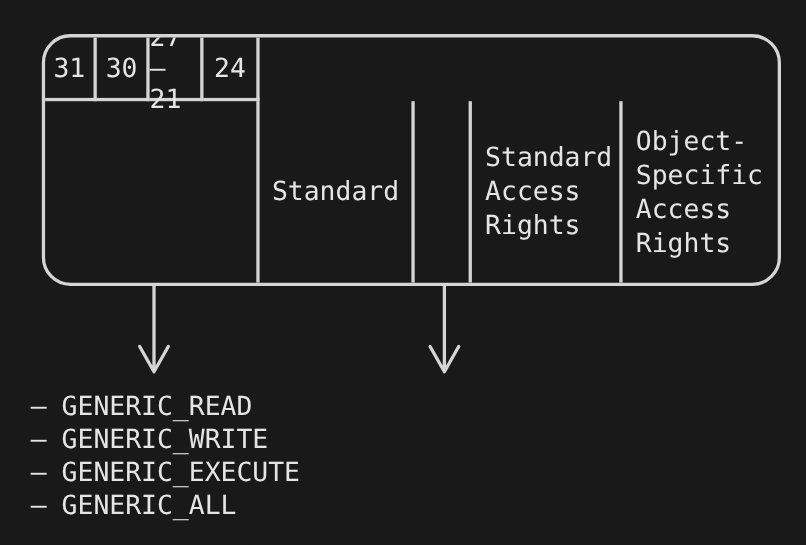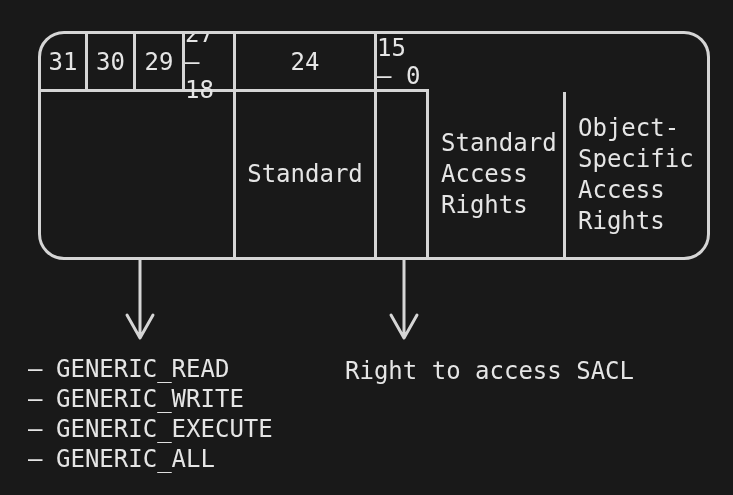--- a/index.html
+++ b/index.html
@@ -92,24 +92,22 @@
 </style>
 </head>
 <body>
 
 <div class="stage">
 
   <div class="bitfield">
 
     <div class="cell hcell rborder">31</div>
     <div class="cell hcell rborder">30</div>
-    <div class="cell hcell rborder">29</div>
-    <div class="cell hcell rborder">27 – 18</div>
+    <div class="cell hcell rborder">27 – 21</div>
     <div class="cell hcell rborder">24</div>
-    <div class="cell hcell">15 – 0</div>
 
     <div class="cell bcell span4 rborder"></div>
     <div class="cell bcell rborder">Standard</div>
     <div class="cell bcell rborder"></div>
     <div class="cell bcell left-align rborder">Standard
 Access
 Rights</div>
     <div class="cell bcell left-align">Object-
 Specific
 Access
@@ -135,15 +133,14 @@
     <div class="list-item">
       <span class="bullet">–</span>
       <span>GENERIC_EXECUTE</span>
     </div>
     <div class="list-item">
       <span class="bullet">–</span>
       <span>GENERIC_ALL</span>
     </div>
   </div>
 
-  <div class="sacl-label">Right to access SACL</div>
 
 </div>
 
 </body></html>

